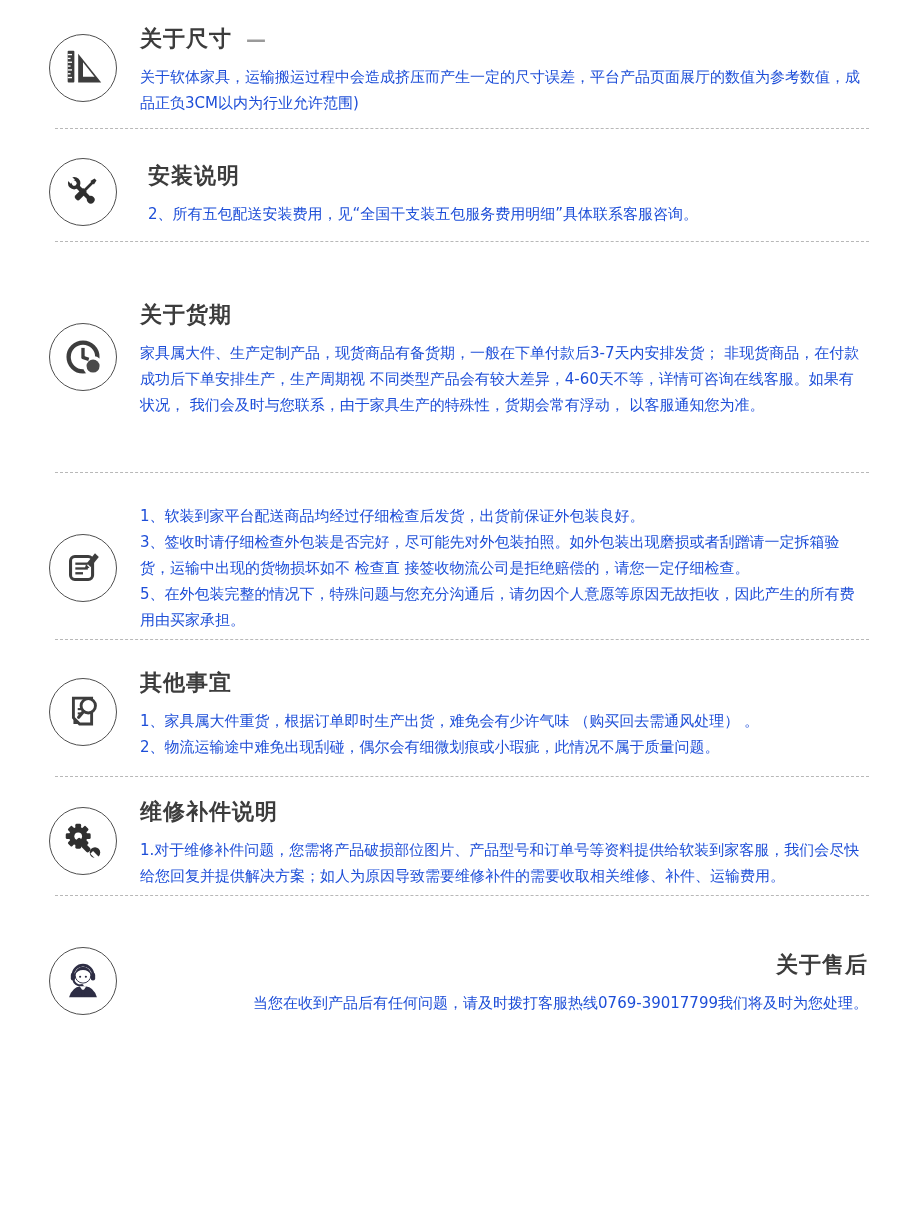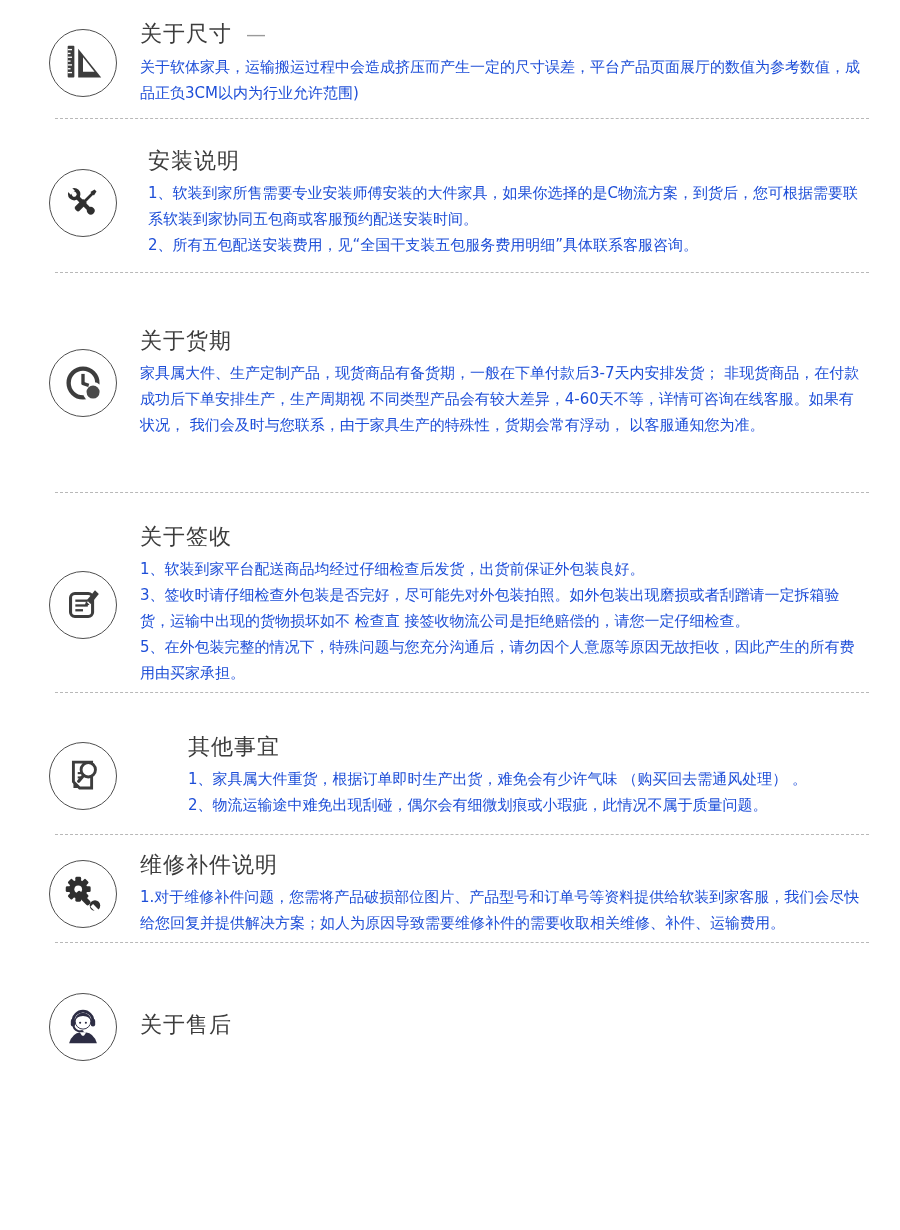--- a/index.html
+++ b/index.html
@@ -32,22 +32,22 @@
     border-radius:50%;
     box-sizing:border-box;
     display:flex;align-items:center;justify-content:center;
     background:#fff;
   }
   .icon-circle svg{width:46px;height:46px;display:block;}
   .content{flex:1;min-width:0;}
   h2.title{
     margin:0 0 6px 0;
     font-size:22px;
-    line-height:27px;
-    font-weight:400;
+    line-height:38px;
+    font-weight:700;
     color:#3c3c3c;
     letter-spacing:1px;
   }
   .dash{color:#9a9a9a;margin-left:14px;font-size:20px;}
   .content p{
     margin:0;
     font-size:15px;
     line-height:26px;
     color:#1d4ed8;
   }
@@ -59,25 +59,25 @@
   }
   
   .s1{margin-top:0;}
   .d1{margin-top:12px;}
   .s2{margin-top:28px;gap:8px;}
   .d2{margin-top:14px;}
   .s3{margin-top:54px;}
   .d3{margin-top:54px;}
   .s4{margin-top:30px;}
   .d4{margin-top:6px;}
-  .s5{margin-top:40px;gap:48px;}
+  .s5{margin-top:24px;}
   .d5{margin-top:16px;}
   .s6{margin-top:16px;}
   .d6{margin-top:6px;}
-  .s7{margin-top:50px;}
+  .s7{margin-top:50px;text-align:right;}
 </style>
 </head>
 <body>
 
 <div class="page">
 
   <section class="sec s1">
     <div class="icon-col">
       <div class="icon-circle">
         <svg viewBox="0 0 48 48">
@@ -119,21 +119,20 @@
               <path d="M22.6 5.5 h2.8 l1.2 5 h-5.2 Z"></path>
               <rect x="22.6" y="10" width="2.8" height="11"></rect>
               <rect x="20.8" y="20.5" width="6.4" height="14" rx="2.6"></rect>
             </g>
           </g>
         </svg>
       </div>
     </div>
     <div class="content">
       <h2 class="title"><span>安装说明</span></h2>
-      <p>1、软装到家所售需要专业安装师傅安装的大件家具，如果你选择的是C物流方案，到货后，您可根据需要联系软装到家协同五包商或客服预约配送安装时间。</p>
       <p>2、所有五包配送安装费用，见“全国干支装五包服务费用明细”具体联系客服咨询。</p>
     </div>
   </section>
   <div class="divider d2"></div>
 
   <section class="sec s3">
     <div class="icon-col">
       <div class="icon-circle">
         <svg viewBox="0 0 48 48">
           <circle cx="24" cy="24" r="15" fill="none" stroke="#3d3d3d" stroke-width="4.5"></circle>
@@ -162,21 +161,20 @@
             <line x1="16" y1="29.5" x2="24" y2="29.5"></line>
           </g>
           <g fill="#3d3d3d">
             <path d="M36.5 8.5 l4 4 -8.5 10.5 -4 -4 Z"></path>
             <path d="M27.2 20.2 l3.6 3.6 -5.2 1.6 Z"></path>
           </g>
         </svg>
       </div>
     </div>
     <div class="content">
-      <h2 class="title"><span>关于签收</span></h2>
       <p>1、软装到家平台配送商品均经过仔细检查后发货，出货前保证外包装良好。</p>
       <p>3、签收时请仔细检查外包装是否完好，尽可能先对外包装拍照。如外包装出现磨损或者刮蹭请一定拆箱验货，运输中出现的货物损坏如不 检查直 接签收物流公司是拒绝赔偿的，请您一定仔细检查。</p>
       <p>5、在外包装完整的情况下，特殊问题与您充分沟通后，请勿因个人意愿等原因无故拒收，因此产生的所有费用由买家承担。</p>
     </div>
   </section>
   <div class="divider d4"></div>
 
   <section class="sec s5">
     <div class="icon-col">
       <div class="icon-circle">
@@ -243,16 +241,17 @@
           <path d="M14 23 q1.5 5.5 8 5.8" fill="none" stroke="#2d2d44" stroke-width="2.2"></path>
           <circle cx="22.8" cy="28.8" r="1.8" fill="#2d2d44"></circle>
           <path d="M9.5 41 q3 -10.5 12 -11.5 h5 q9 1 12 11.5 Z" fill="#2d2d44"></path>
           <path d="M20.5 29.5 h7 l-3.5 5 Z" fill="#ffffff"></path>
           <path d="M23 33 h2 l0.8 6 -1.8 1.6 -1.8 -1.6 Z" fill="#2d2d44"></path>
         </svg>
       </div>
     </div>
     <div class="content">
       <h2 class="title"><span>关于售后</span></h2>
+      <p>当您在收到产品后有任何问题，请及时拨打客服热线0769-39017799我们将及时为您处理。</p>
     </div>
   </section>
 
 </div>
 
 </body></html>

